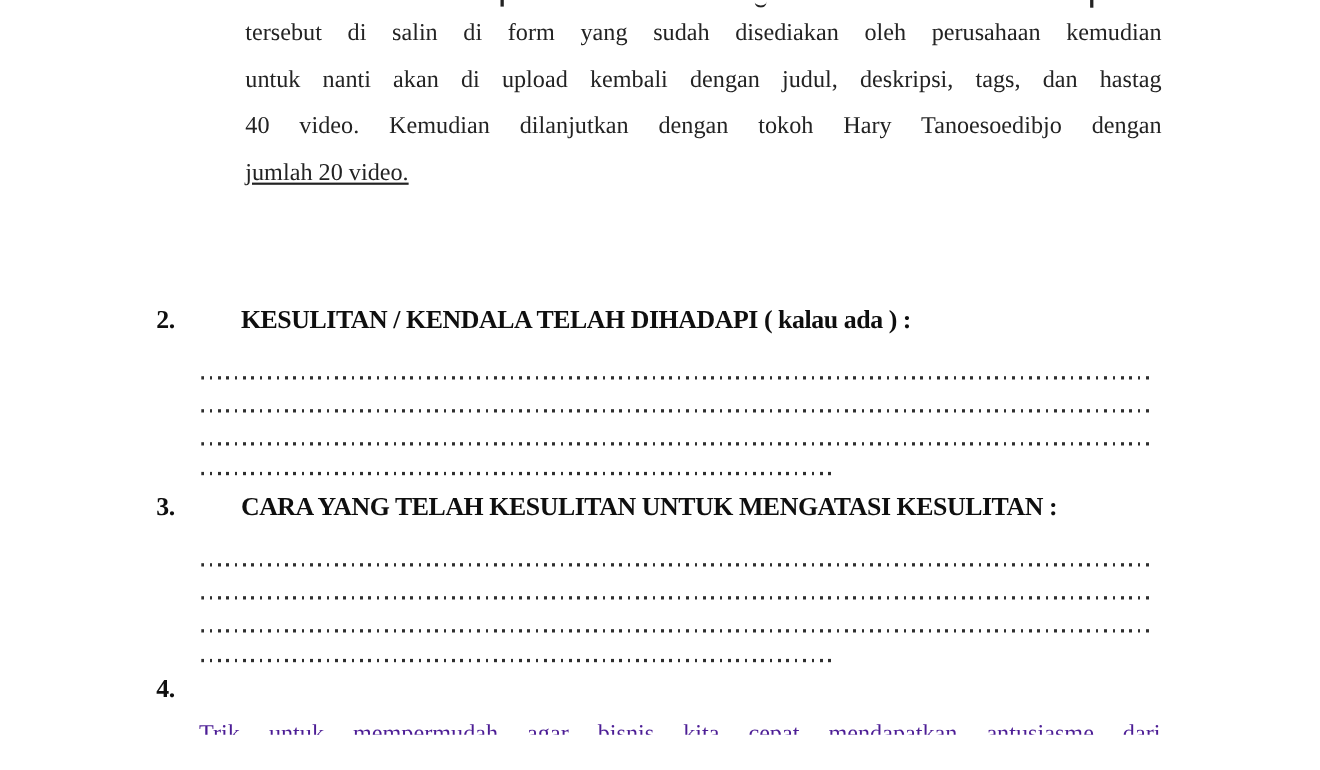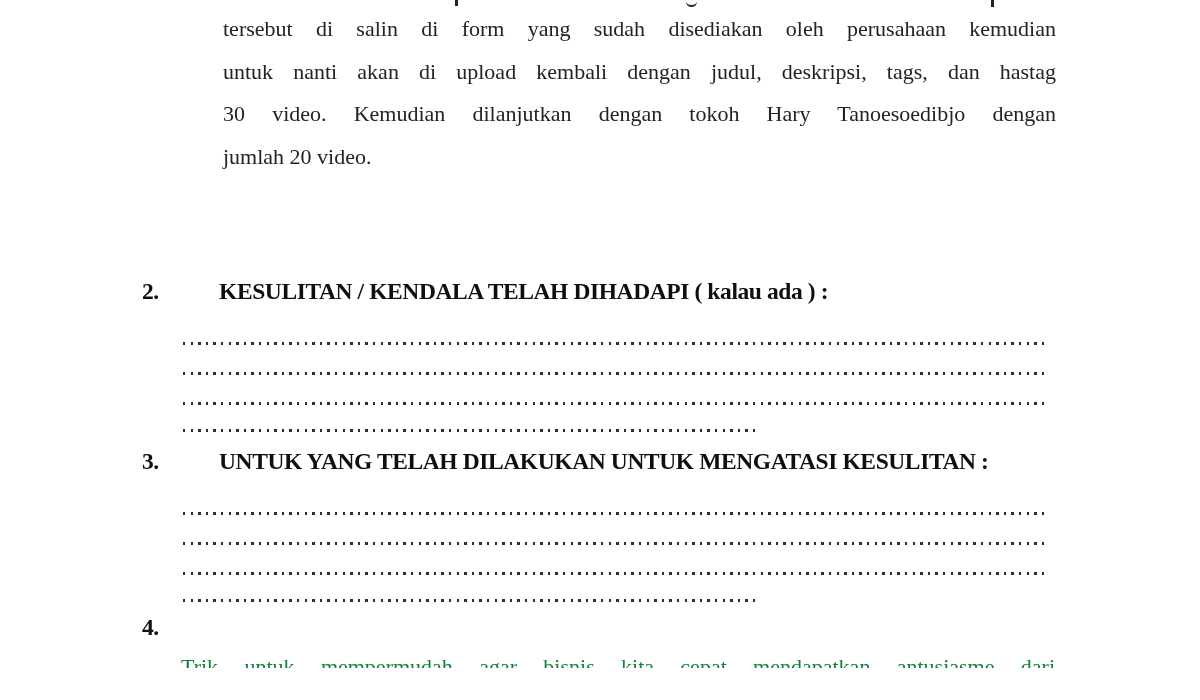--- a/index.html
+++ b/index.html
@@ -15,21 +15,21 @@
     background: #ffffff; color: #1f1f1f;
     overflow: hidden;
   }
 
   
   .para-1 {
     position: absolute; left: 223px; top: 8px; width: 833px;
     font-size: 22px; line-height: 42.6px; color: #232323;
   }
   .jline { text-align: justify; text-align-last: justify; }
-  .jline.last { text-align-last: left; }
+  .jline.last { text-align-last: left; text-decoration: underline; }
 
   
   .section-row {
     position: absolute; left: 142px;
     display: flex; align-items: baseline;
     font-weight: 700; color: #0f0f0f;
     font-size: 23.5px; line-height: 28px;
     letter-spacing: -0.4px; white-space: nowrap;
   }
   .sec-num { width: 77px; flex: 0 0 77px; }
@@ -49,21 +49,21 @@
   .dot-line:nth-child(1) { top: 0px; }
   .dot-line:nth-child(2) { top: 30px; }
   .dot-line:nth-child(3) { top: 60px; }
   .dot-line:nth-child(4) { top: 87px; }
   .dot-line.full  { width: 866px; }
   .dot-line.short { width: 577px; }
 
   
   .para-2 {
     position: absolute; left: 181px; top: 646px; width: 874px;
-    font-size: 22px; line-height: 42.6px; color: #15803d;
+    font-size: 22px; line-height: 42.6px; color: #4c1d95;
     text-align: justify; text-align-last: justify;
   }
 
   
   .top-frag { position: absolute; background: #232323; }
   .frag-stem-1 { left: 455px; top: 0; width: 3px; height: 6px; }
   .frag-curve {
     left: 686px; top: 0; width: 11px; height: 5px;
     background: transparent;
     border-bottom: 2.5px solid #232323;
@@ -90,39 +90,39 @@
 
 <div class="page">
 
   <span class="top-frag frag-stem-1"></span>
   <span class="top-frag frag-curve"></span>
   <span class="top-frag frag-stem-2"></span>
 
   <div class="para-1">
     <div class="jline">tersebut di salin di form yang sudah disediakan oleh perusahaan kemudian</div>
     <div class="jline">untuk nanti akan di upload kembali dengan judul, deskripsi, tags, dan hastag</div>
-    <div class="jline">30 video. Kemudian dilanjutkan dengan tokoh Hary Tanoesoedibjo dengan</div>
+    <div class="jline">40 video. Kemudian dilanjutkan dengan tokoh Hary Tanoesoedibjo dengan</div>
     <div class="jline last">jumlah 20 video.</div>
   </div>
 
   <div class="section-row row-2">
     <span class="sec-num">2.</span>
     <span class="sec-title">KESULITAN / KENDALA TELAH DIHADAPI ( kalau ada ) :</span>
   </div>
 
   <div class="dots-block dots-block-1">
       <div class="dot-line full"></div>
       <div class="dot-line full"></div>
       <div class="dot-line full"></div>
       <div class="dot-line short"></div>
     </div>
 
   <div class="section-row row-3">
     <span class="sec-num">3.</span>
-    <span class="sec-title">UNTUK YANG TELAH DILAKUKAN UNTUK MENGATASI KESULITAN :</span>
+    <span class="sec-title">CARA YANG TELAH KESULITAN UNTUK MENGATASI KESULITAN :</span>
   </div>
 
   <div class="dots-block dots-block-2">
       <div class="dot-line full"></div>
       <div class="dot-line full"></div>
       <div class="dot-line full"></div>
       <div class="dot-line short"></div>
     </div>
 
   <div class="section-row row-4">

